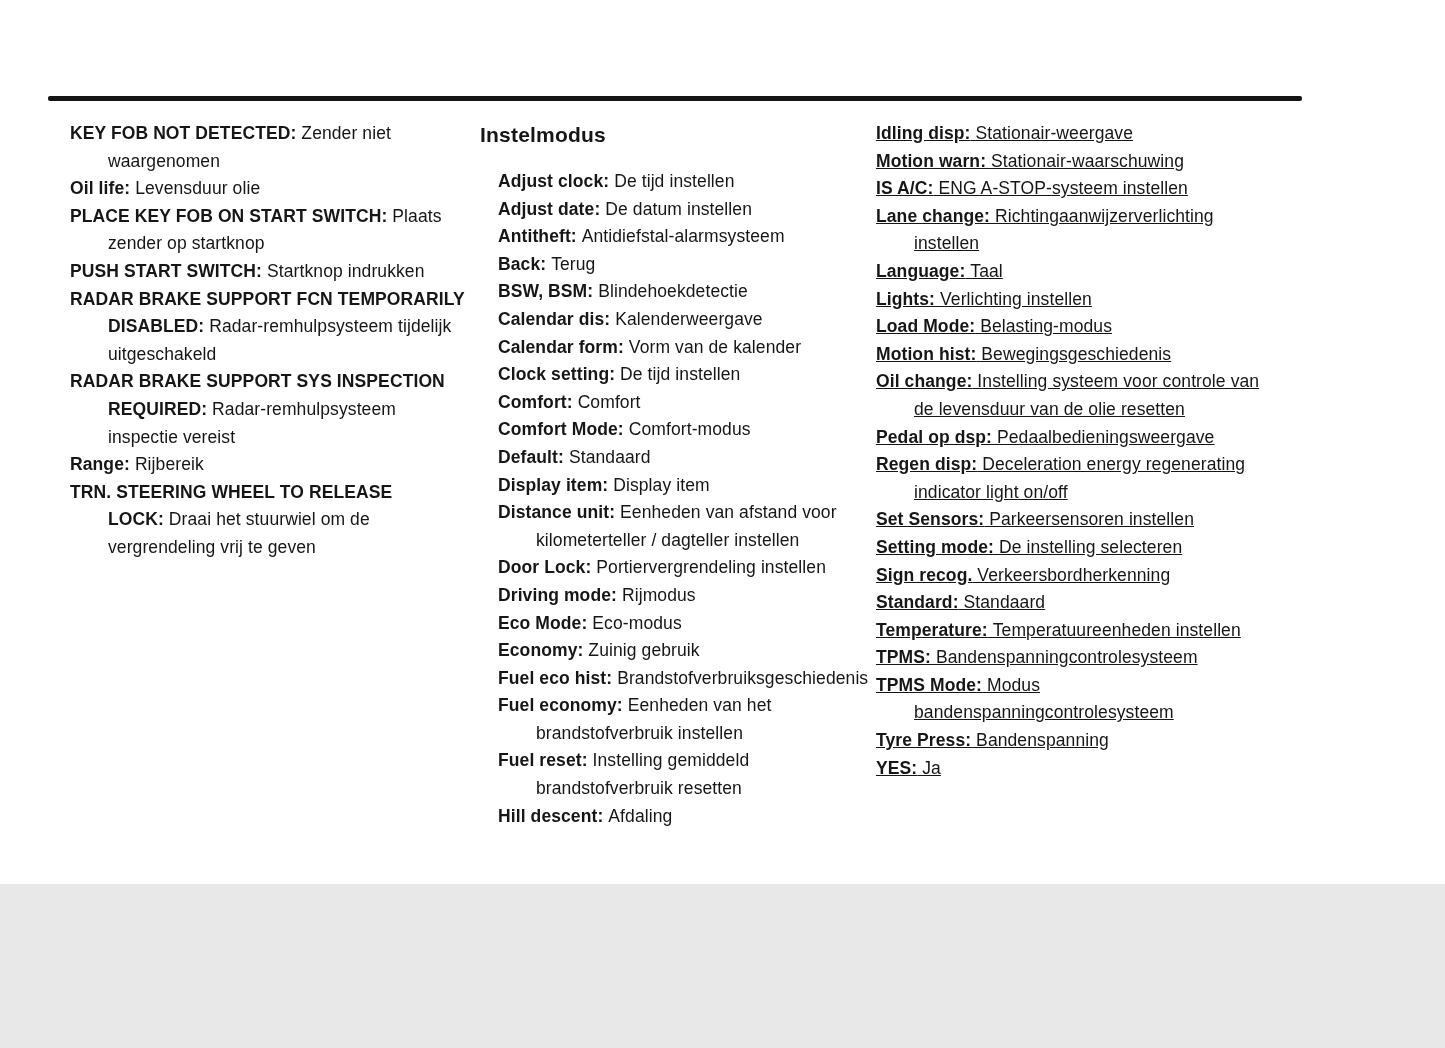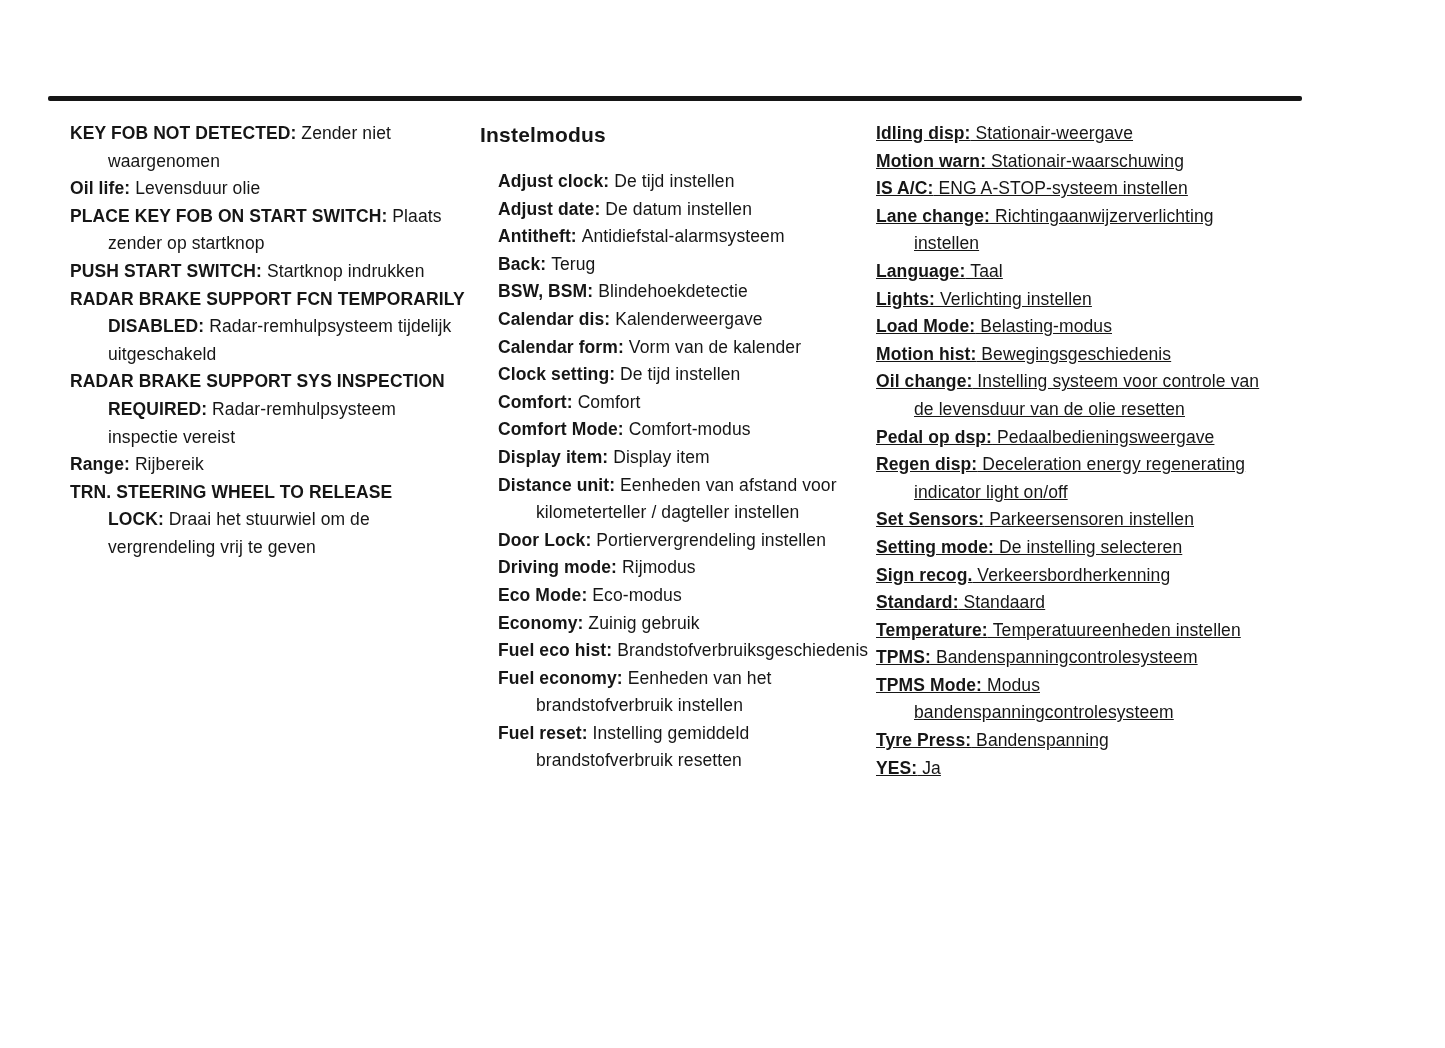--- a/index.html
+++ b/index.html
@@ -4,21 +4,21 @@
 <style>
   html, body {
     margin: 0;
     padding: 0;
     background: #e8e8e8;
     font-family: "Liberation Sans", sans-serif;
   }
   .page {
     position: relative;
     width: 1445px;
-    height: 1048px;
+    height: 884px;
     background: #ffffff;
     color: #161616;
     overflow: hidden;
   }
   .rule {
     position: absolute;
     left: 48px;
     top: 96px;
     width: 1254px;
     height: 5px;
@@ -75,29 +75,31 @@
         <p class="entry"><span class="term">Adjust clock:</span><span>&nbsp;De tijd instellen</span></p>
         <p class="entry"><span class="term">Adjust date:</span><span>&nbsp;De datum instellen</span></p>
         <p class="entry"><span class="term">Antitheft:</span><span>&nbsp;Antidiefstal-alarmsysteem</span></p>
         <p class="entry"><span class="term">Back:</span><span>&nbsp;Terug</span></p>
         <p class="entry"><span class="term">BSW, BSM:</span><span>&nbsp;Blindehoekdetectie</span></p>
         <p class="entry"><span class="term">Calendar dis:</span><span>&nbsp;Kalenderweergave</span></p>
         <p class="entry"><span class="term">Calendar form:</span><span>&nbsp;Vorm van de kalender</span></p>
         <p class="entry"><span class="term">Clock setting:</span><span>&nbsp;De tijd instellen</span></p>
         <p class="entry"><span class="term">Comfort:</span><span>&nbsp;Comfort</span></p>
         <p class="entry"><span class="term">Comfort Mode:</span><span>&nbsp;Comfort-modus</span></p>
+        <p class="entry"><span class="term">Default:</span><span>&nbsp;Standaard</span></p>
         <p class="entry"><span class="term">Display item:</span><span>&nbsp;Display item</span></p>
         <p class="entry"><span class="term">Distance unit:</span><span>&nbsp;Eenheden van afstand voor kilometerteller / dagteller instellen</span></p>
         <p class="entry"><span class="term">Door Lock:</span><span>&nbsp;Portiervergrendeling instellen</span></p>
         <p class="entry"><span class="term">Driving mode:</span><span>&nbsp;Rijmodus</span></p>
         <p class="entry"><span class="term">Eco Mode:</span><span>&nbsp;Eco-modus</span></p>
         <p class="entry"><span class="term">Economy:</span><span>&nbsp;Zuinig gebruik</span></p>
         <p class="entry"><span class="term">Fuel eco hist:</span><span>&nbsp;Brandstofverbruiksgeschiedenis</span></p>
         <p class="entry"><span class="term">Fuel economy:</span><span>&nbsp;Eenheden van het brandstofverbruik instellen</span></p>
         <p class="entry"><span class="term">Fuel reset:</span><span>&nbsp;Instelling gemiddeld brandstofverbruik resetten</span></p>
+        <p class="entry"><span class="term">Hill descent:</span><span>&nbsp;Afdaling</span></p>
       </div>
     </div>
   <div class="column col-2">
       <div class="entry-list">
         <p class="entry"><span class="term">Idling disp:</span><span>&nbsp;Stationair-weergave</span></p>
         <p class="entry"><span class="term">Motion warn:</span><span>&nbsp;Stationair-waarschuwing</span></p>
         <p class="entry"><span class="term">IS A/C:</span><span>&nbsp;ENG A-STOP-systeem instellen</span></p>
         <p class="entry"><span class="term">Lane change:</span><span>&nbsp;Richtingaanwijzerverlichting instellen</span></p>
         <p class="entry"><span class="term">Language:</span><span>&nbsp;Taal</span></p>
         <p class="entry"><span class="term">Lights:</span><span>&nbsp;Verlichting instellen</span></p>

